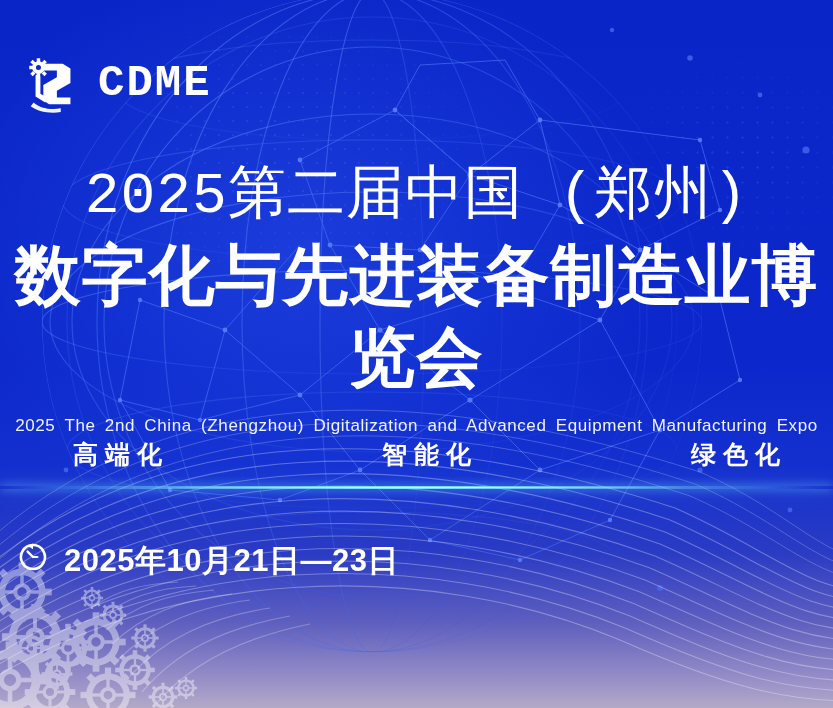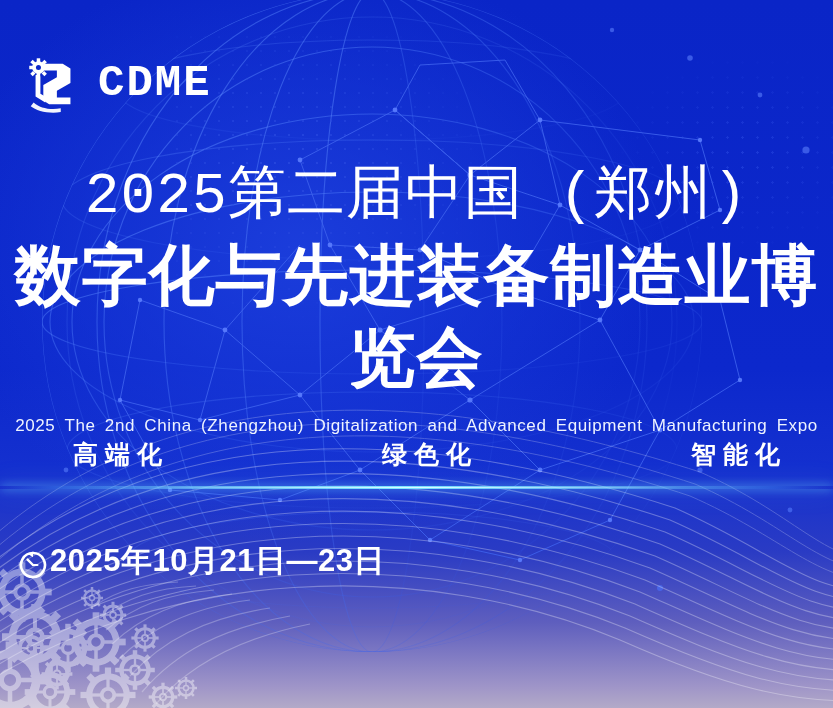--- a/index.html
+++ b/index.html
@@ -156,22 +156,22 @@
   .info-row {
     position: absolute;
     left: 12px;
     right: 12px;
     top: 540px;
     display: flex;
     align-items: center;
   }
   .info-item {
     display: flex;
-    align-items: flex-end;
-    gap: 0;
+    align-items: flex-start;
+    gap: 14px;
   }
   .info-date { margin-left: 4px; }
   .info-venue { margin-left: 100px; }
   .info-text {
     color: #ffffff;
     font-size: 31px;
     font-weight: bold;
     letter-spacing: .5px;
     white-space: nowrap;
     font-family: "Liberation Sans", "DejaVu Sans", sans-serif;
@@ -386,22 +386,22 @@
   </div>
 
   <div class="title-wrap">
     <div class="title-line1">2025第二届中国 (郑州)</div>
     <div class="title-line2">数字化与先进装备制造业博览会</div>
     <div class="subtitle-en">2025 The 2nd  China  (Zhengzhou) Digitalization  and  Advanced  Equipment  Manufacturing  Expo</div>
   </div>
 
   <div class="keywords">
     <div class="keyword">高端化</div>
+    <div class="keyword">智能化</div>
     <div class="keyword">绿色化</div>
-    <div class="keyword">智能化</div>
   </div>
 
   <div class="info-row">
 
     <div class="info-item info-date">
       <svg class="info-icon" width="34" height="34" viewBox="0 0 34 34">
         <path d="M17 5 A12 12 0 1 1 16.9 5" fill="none" stroke="#ffffff" stroke-width="2.6" stroke-linecap="round"></path>
         <path d="M12.5 6.2 L17 4.2 L17 9.2 Z" fill="#ffffff"></path>
         <line x1="17" y1="17" x2="11.6" y2="11.6" stroke="#ffffff" stroke-width="2.4" stroke-linecap="round"></line>
         <line x1="17" y1="17" x2="21.4" y2="17" stroke="#ffffff" stroke-width="2.2" stroke-linecap="round"></line>

